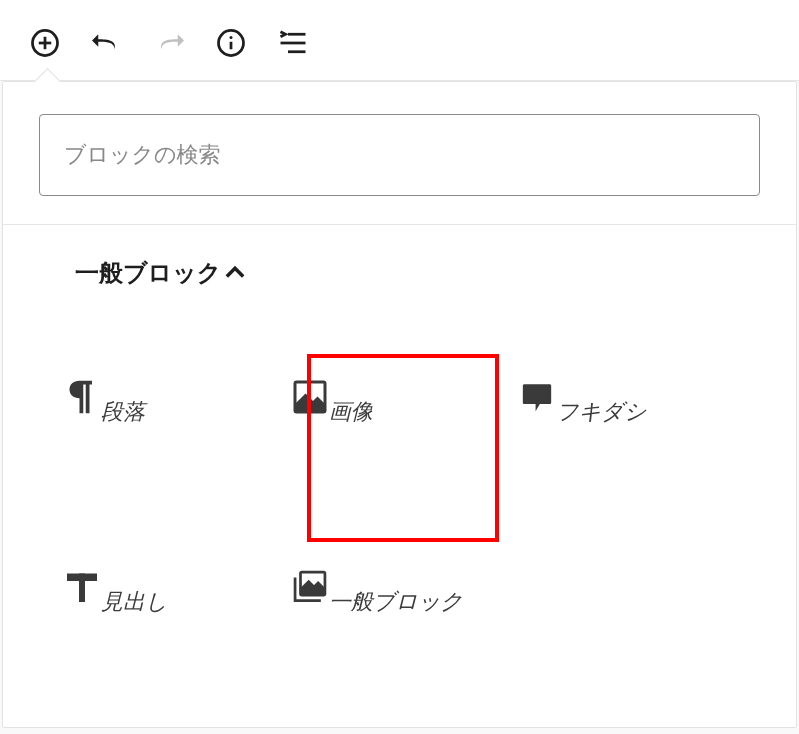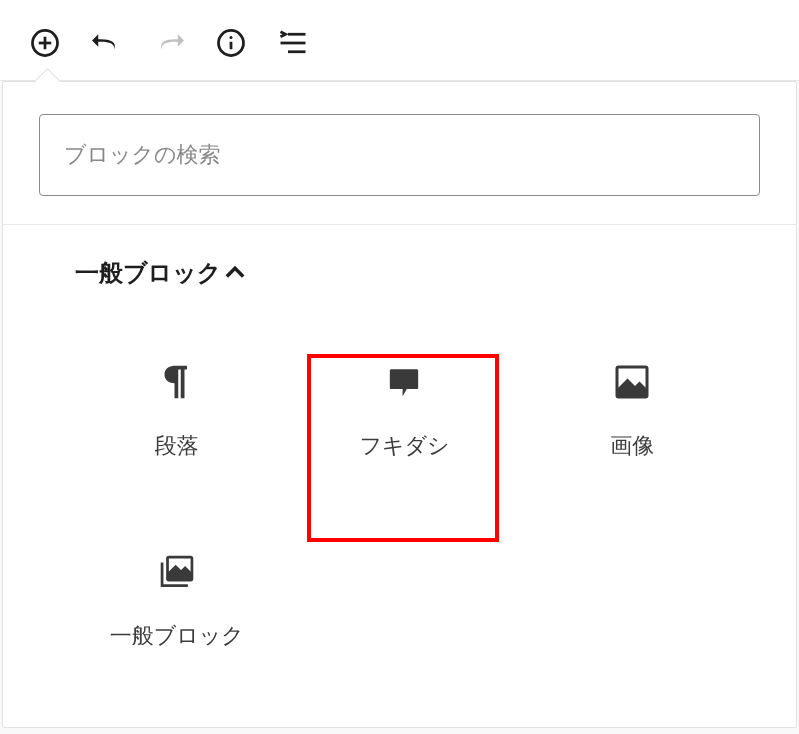--- a/index.html
+++ b/index.html
@@ -89,26 +89,26 @@
       color: #1e1e1e;
     }
     .block-grid {
       display: grid;
       grid-template-columns: repeat(3, 1fr);
       padding: 10px 50px 30px 60px;
       gap: 0;
     }
     .block-item {
       display: flex;
-      flex-direction: column;
-      align-items: center;
-      justify-content: center;
+      flex-direction: row;
+      align-items: center;
       height: 190px;
       cursor: pointer;
       color: #3a3a3a;
+      font-style: italic;
     }
     .block-item .block-icon {
       width: 38px;
       height: 38px;
       display: flex;
       align-items: center;
       justify-content: center;
       margin-bottom: 30px;
     }
     .block-label {
@@ -179,38 +179,47 @@
       <div class="block-icon">
         <svg width="30" height="38" viewBox="0 0 24 30" fill="currentColor">
           <path d="M10 2 L20 2 L20 5 L18 5 L18 28 L15 28 L15 5 L13 5 L13 28 L10 28 L10 16 C5 16 2 13 2 9 C2 5 5 2 10 2 Z"></path>
         </svg>
       </div>
       <div class="block-label">段落</div>
     </div>
 
     <div class="block-item">
       <div class="block-icon">
-        <svg width="34" height="34" viewBox="0 0 24 24" fill="currentColor">
-          <path d="M3 3 H21 C21.5 3 22 3.5 22 4 V16 C22 16.5 21.5 17 21 17 H14 L11 22 L11 17 H3 C2.5 17 2 16.5 2 16 V4 C2 3.5 2.5 3 3 3 Z"></path>
-        </svg>
-      </div>
-      <div class="block-label">フキダシ</div>
-    </div>
-
-    <div class="block-item">
-      <div class="block-icon">
         <svg width="36" height="36" viewBox="0 0 24 24" fill="none" stroke="currentColor" stroke-width="2">
           <rect x="2" y="2" width="20" height="20" rx="1"></rect>
           <polyline points="2,18 9,11 14,16 17,13 22,18" fill="currentColor"></polyline>
           <rect x="2" y="17" width="20" height="5" fill="currentColor" stroke="none"></rect>
         </svg>
       </div>
       <div class="block-label">画像</div>
     </div>
 
+    <div class="block-item">
+      <div class="block-icon">
+        <svg width="34" height="34" viewBox="0 0 24 24" fill="currentColor">
+          <path d="M3 3 H21 C21.5 3 22 3.5 22 4 V16 C22 16.5 21.5 17 21 17 H14 L11 22 L11 17 H3 C2.5 17 2 16.5 2 16 V4 C2 3.5 2.5 3 3 3 Z"></path>
+        </svg>
+      </div>
+      <div class="block-label">フキダシ</div>
+    </div>
+
+    <div class="block-item">
+      <div class="block-icon">
+        <svg width="36" height="36" viewBox="0 0 24 24" fill="currentColor">
+          <rect x="2" y="3" width="20" height="5"></rect>
+          <rect x="10" y="3" width="4" height="19"></rect>
+        </svg>
+      </div>
+      <div class="block-label">見出し</div>
+    </div>
 
     <div class="block-item">
       <div class="block-icon">
         <svg width="40" height="38" viewBox="0 0 28 26" fill="none" stroke="currentColor" stroke-width="2">
           <rect x="7" y="2" width="18" height="17" rx="1"></rect>
           <polyline points="7,15 13,9 17,13 20,10 25,15" fill="currentColor"></polyline>
           <rect x="7" y="14" width="18" height="5" fill="currentColor" stroke="none"></rect>
           <polyline points="3,6 3,23 22,23"></polyline>
         </svg>
       </div>

